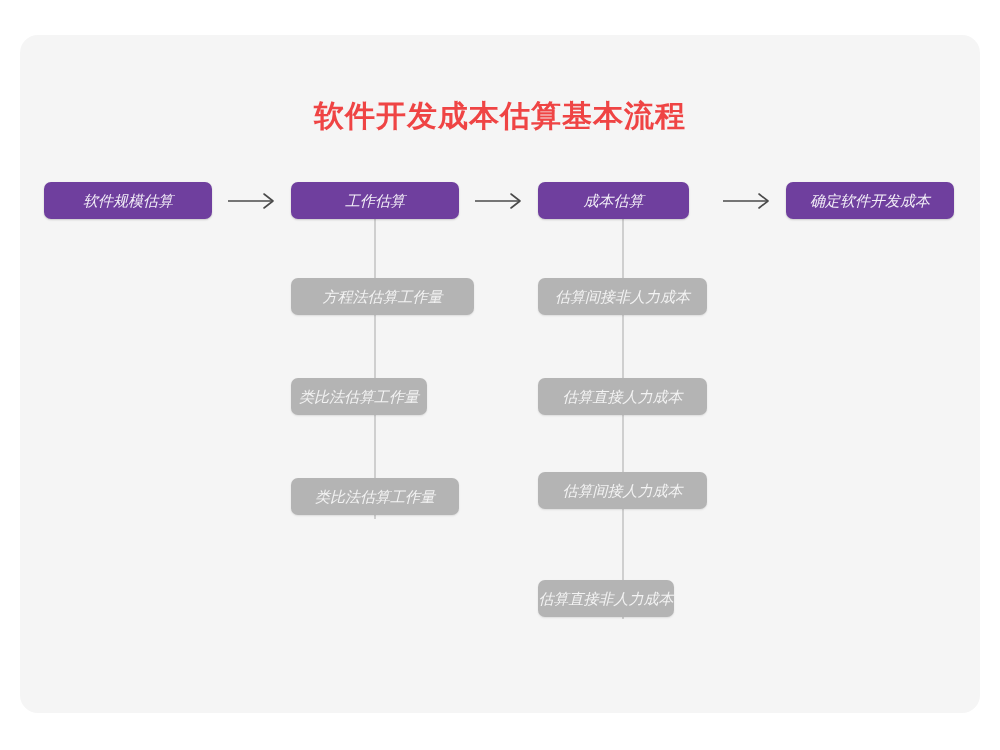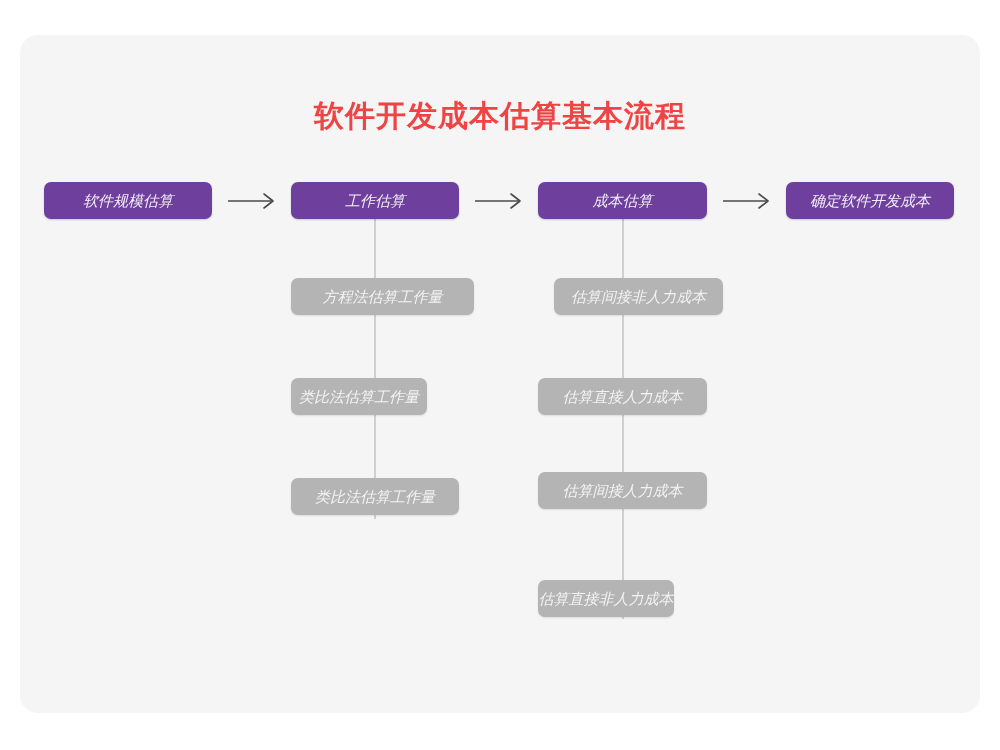--- a/index.html
+++ b/index.html
@@ -111,21 +111,21 @@
     <div class="connector" style="left:622px; top:219px; height:400px;"></div>
 
     <div class="node primary" style="left:44px; top:182px; width:168px;">
       <span>软件规模估算</span>
     </div>
 
     <div class="node primary" style="left:291px; top:182px; width:168px;">
       <span>工作估算</span>
     </div>
 
-    <div class="node primary" style="left:538px; top:182px; width:169px;">
+    <div class="node primary" style="left:538px; top:182px; width:151px;">
       <span>成本估算</span>
     </div>
 
     <div class="node primary" style="left:786px; top:182px; width:168px;text-align:right;">
       <span>确定软件开发成本</span>
     </div>
 
     <div class="arrow" style="left:226px; top:189px;">
       <svg width="52" height="24" viewBox="0 0 52 24" aria-hidden="true">
         <line x1="2" y1="12" x2="46" y2="12" stroke="#4a4a4a" stroke-width="1.6"></line>
@@ -152,21 +152,21 @@
     </div>
 
     <div class="node secondary" style="left:291px; top:378px; width:136px;">
       <span>类比法估算工作量</span>
     </div>
 
     <div class="node secondary" style="left:291px; top:478px; width:168px;">
       <span>类比法估算工作量</span>
     </div>
 
-    <div class="node secondary" style="left:538px; top:278px; width:169px;margin-left:16px;">
+    <div class="node secondary" style="left:538px; top:278px; width:169px;">
       <span>估算间接非人力成本</span>
     </div>
 
     <div class="node secondary" style="left:538px; top:378px; width:169px;text-align:center;">
       <span>估算直接人力成本</span>
     </div>
 
     <div class="node secondary" style="left:538px; top:472px; width:169px;">
       <span>估算间接人力成本</span>
     </div>

